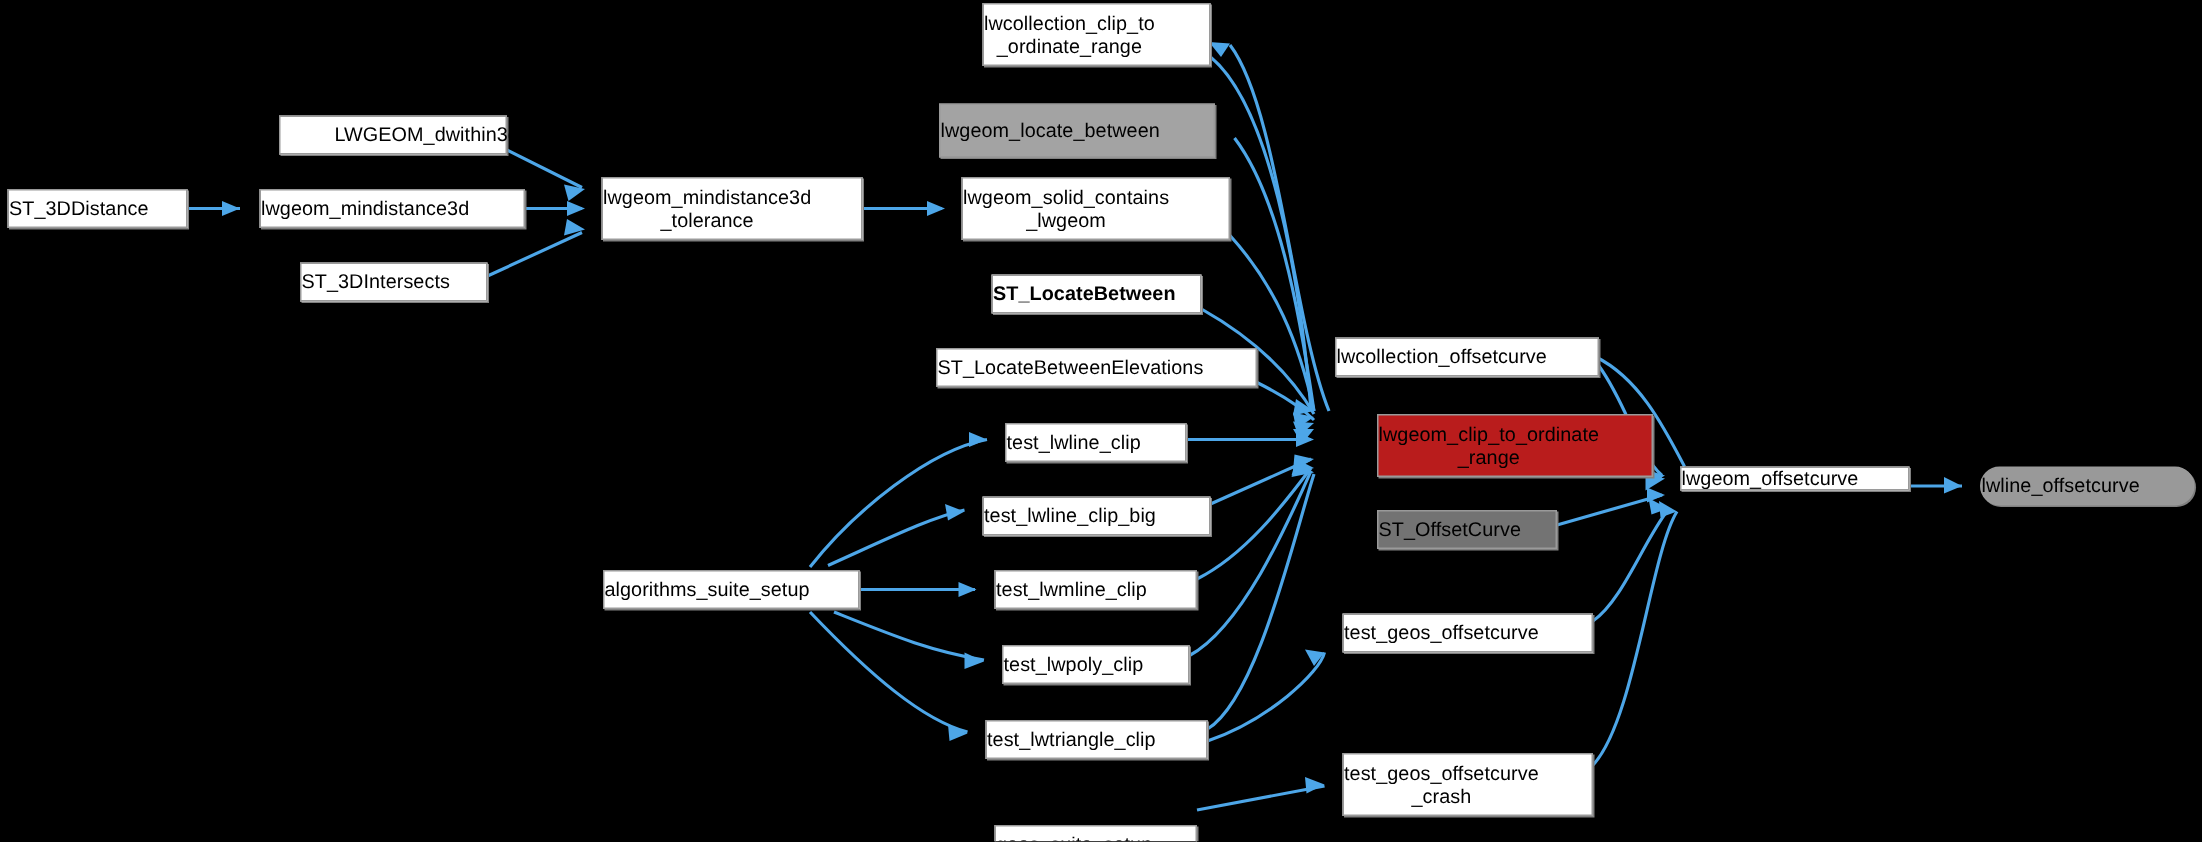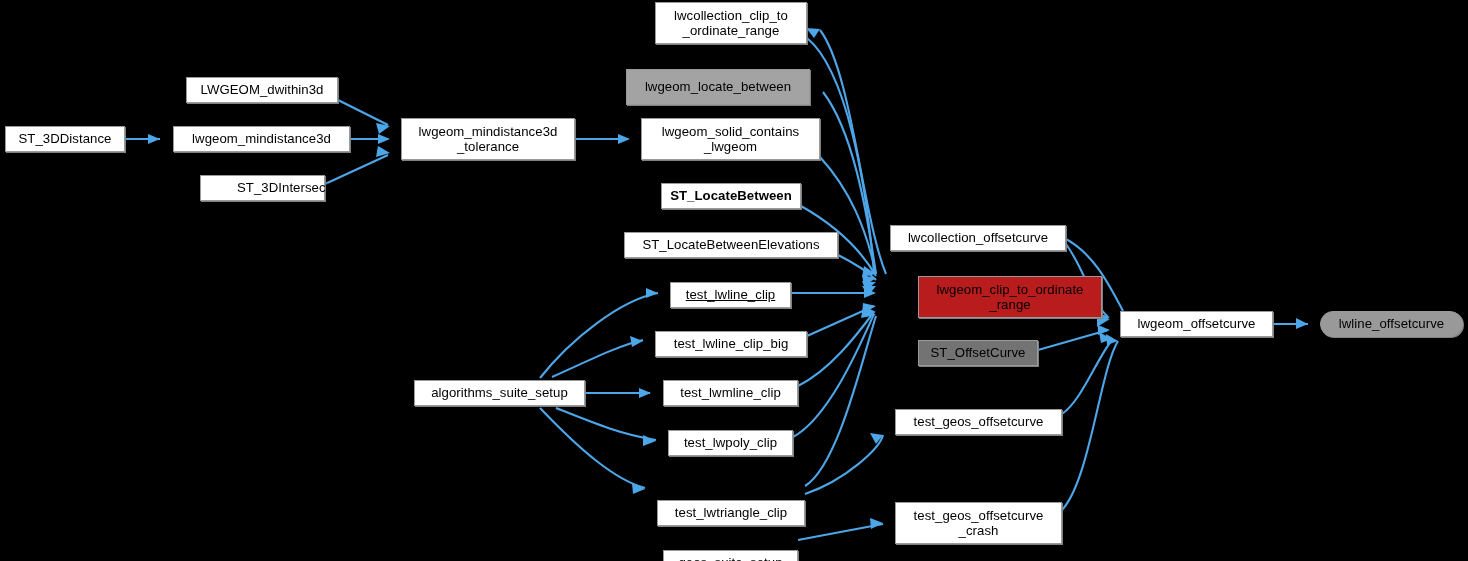--- a/index.html
+++ b/index.html
@@ -12,21 +12,20 @@
   }
   #graph-svg{position:absolute;left:0;top:0;width:1468px;height:561px;}
   .gnode{
     position:absolute;
     box-sizing:border-box;
     background:#fff;
     border:1px solid #9a9a9a;
     box-shadow:1px 1px 0 0 #808080;
     display:flex;
     align-items:center;
-    justify-content:center;
     text-align:center;
     color:#000;
     font-size:13.2px;
     line-height:15.5px;
     letter-spacing:0.05px;
     white-space:pre-line;
     user-select:none;
   }
   .gnode.highlight{background:#999999;border-radius:13px;}
   .edge-path{fill:none;stroke:#4da6e8;stroke-width:2.1px;}
@@ -92,41 +91,41 @@
       <path d="M1110,330 L1098,325 L1098,335 Z" class="edge-head" fill="#4da6e8"></path>
       <path d="M1112,339 L1099,332 L1101,343 Z" class="edge-head" fill="#4da6e8"></path>
       <path d="M1118,341 L1106,334 L1107,345 Z" class="edge-head" fill="#4da6e8"></path>
       <path d="M1308,324 L1296,318 L1296,329 Z" class="edge-head" fill="#4da6e8"></path>
       <path d="M883,435 L870,433 L876,444 Z" class="edge-head" fill="#4da6e8"></path>
       <path d="M883,523 L870,518 L871,529 Z" class="edge-head" fill="#4da6e8"></path>
     </svg>
   <div id="nodes-layer">
       <div class="gnode" style="left: 5px; top: 126px; width: 120px; height: 26px; background: rgb(255, 255, 255); border-color: rgb(154, 154, 154);"><span>ST_3DDistance</span></div>
       <div class="gnode" style="left: 173px; top: 126px; width: 177px; height: 26px; background: rgb(255, 255, 255); border-color: rgb(154, 154, 154);"><span>lwgeom_mindistance3d</span></div>
-      <div class="gnode" style="left: 186px; top: 77px; width: 152px; height: 26px; background: rgb(255, 255, 255); border-color: rgb(154, 154, 154);"><span>LWGEOM_dwithin3d</span></div>
-      <div class="gnode" style="left: 200px; top: 175px; width: 125px; height: 26px; background: rgb(255, 255, 255); border-color: rgb(154, 154, 154); padding-left: 48px;"><span>ST_3DIntersects</span></div>
+      <div class="gnode" style="left: 186px; top: 77px; width: 152px; height: 26px; background: rgb(255, 255, 255); border-color: rgb(154, 154, 154); padding-left: 36px;"><span>LWGEOM_dwithin3d</span></div>
+      <div class="gnode" style="left: 200px; top: 175px; width: 125px; height: 26px; background: rgb(255, 255, 255); border-color: rgb(154, 154, 154);"><span>ST_3DIntersects</span></div>
       <div class="gnode" style="left: 401px; top: 118px; width: 174px; height: 42px; background: rgb(255, 255, 255); border-color: rgb(154, 154, 154);"><span>lwgeom_mindistance3d
 _tolerance</span></div>
       <div class="gnode" style="left: 655px; top: 2px; width: 152px; height: 42px; background: rgb(255, 255, 255); border-color: rgb(154, 154, 154);"><span>lwcollection_clip_to
 _ordinate_range</span></div>
       <div class="gnode" style="left: 626px; top: 69px; width: 184px; height: 36px; background: #a3a3a3; border-color: rgb(154, 154, 154);"><span>lwgeom_locate_between</span></div>
       <div class="gnode" style="left: 641px; top: 118px; width: 179px; height: 42px; background: rgb(255, 255, 255); border-color: rgb(154, 154, 154);"><span>lwgeom_solid_contains
 _lwgeom</span></div>
       <div class="gnode" style="left: 661px; top: 183px; width: 140px; height: 26px; background: rgb(255, 255, 255); border-color: rgb(154, 154, 154); font-weight: bold;"><span>ST_LocateBetween</span></div>
       <div class="gnode" style="left: 624px; top: 232px; width: 214px; height: 26px; background: rgb(255, 255, 255); border-color: rgb(154, 154, 154);"><span>ST_LocateBetweenElevations</span></div>
-      <div class="gnode" style="left: 670px; top: 282px; width: 121px; height: 26px; background: rgb(255, 255, 255); border-color: rgb(154, 154, 154); text-decoration: underline;"><span>test_lwline_clip</span></div>
+      <div class="gnode" style="left: 670px; top: 282px; width: 121px; height: 26px; background: rgb(255, 255, 255); border-color: rgb(154, 154, 154);"><span>test_lwline_clip</span></div>
       <div class="gnode" style="left: 655px; top: 331px; width: 152px; height: 26px; background: rgb(255, 255, 255); border-color: rgb(154, 154, 154);"><span>test_lwline_clip_big</span></div>
-      <div class="gnode" style="left: 402px; top: 380px; width: 171px; height: 26px; background: rgb(255, 255, 255); border-color: rgb(154, 154, 154); margin-left: 12px;"><span>algorithms_suite_setup</span></div>
+      <div class="gnode" style="left: 402px; top: 380px; width: 171px; height: 26px; background: rgb(255, 255, 255); border-color: rgb(154, 154, 154);"><span>algorithms_suite_setup</span></div>
       <div class="gnode" style="left: 663px; top: 380px; width: 135px; height: 26px; background: rgb(255, 255, 255); border-color: rgb(154, 154, 154);"><span>test_lwmline_clip</span></div>
       <div class="gnode" style="left: 668px; top: 430px; width: 125px; height: 26px; background: rgb(255, 255, 255); border-color: rgb(154, 154, 154);"><span>test_lwpoly_clip</span></div>
-      <div class="gnode" style="left: 657px; top: 480px; width: 148px; height: 26px; background: rgb(255, 255, 255); border-color: rgb(154, 154, 154); margin-top: 20px;"><span>test_lwtriangle_clip</span></div>
+      <div class="gnode" style="left: 657px; top: 480px; width: 148px; height: 26px; background: rgb(255, 255, 255); border-color: rgb(154, 154, 154);"><span>test_lwtriangle_clip</span></div>
       <div class="gnode" style="left: 663px; top: 550px; width: 135px; height: 26px; background: rgb(255, 255, 255); border-color: rgb(154, 154, 154);"><span>geos_suite_setup</span></div>
       <div class="gnode" style="left: 890px; top: 225px; width: 176px; height: 26px; background: rgb(255, 255, 255); border-color: rgb(154, 154, 154);"><span>lwcollection_offsetcurve</span></div>
       <div class="gnode" style="left: 886px; top: 276px; width: 184px; height: 42px; background: #b91c1c; border-color: rgb(154, 154, 154); margin-left: 32px;"><span>lwgeom_clip_to_ordinate
 _range</span></div>
       <div class="gnode" style="left: 918px; top: 340px; width: 120px; height: 26px; background: #737373; border-color: rgb(154, 154, 154);"><span>ST_OffsetCurve</span></div>
       <div class="gnode" style="left: 895px; top: 409px; width: 167px; height: 26px; background: rgb(255, 255, 255); border-color: rgb(154, 154, 154);"><span>test_geos_offsetcurve</span></div>
       <div class="gnode" style="left: 895px; top: 502px; width: 167px; height: 42px; background: rgb(255, 255, 255); border-color: rgb(154, 154, 154);"><span>test_geos_offsetcurve
 _crash</span></div>
-      <div class="gnode" style="left: 1120px; top: 311px; width: 153px; height: 26px; background: rgb(255, 255, 255); border-color: rgb(154, 154, 154);"><span>lwgeom_offsetcurve</span></div>
+      <div class="gnode" style="left: 1120px; top: 311px; width: 153px; height: 16px; background: rgb(255, 255, 255); border-color: rgb(154, 154, 154);"><span>lwgeom_offsetcurve</span></div>
       <div class="gnode highlight" style="left: 1320px; top: 311px; width: 143px; height: 26px; background: rgb(153, 153, 153); border-color: rgb(154, 154, 154);"><span>lwline_offsetcurve</span></div>
     </div>
 </div>
 
 </body></html>

